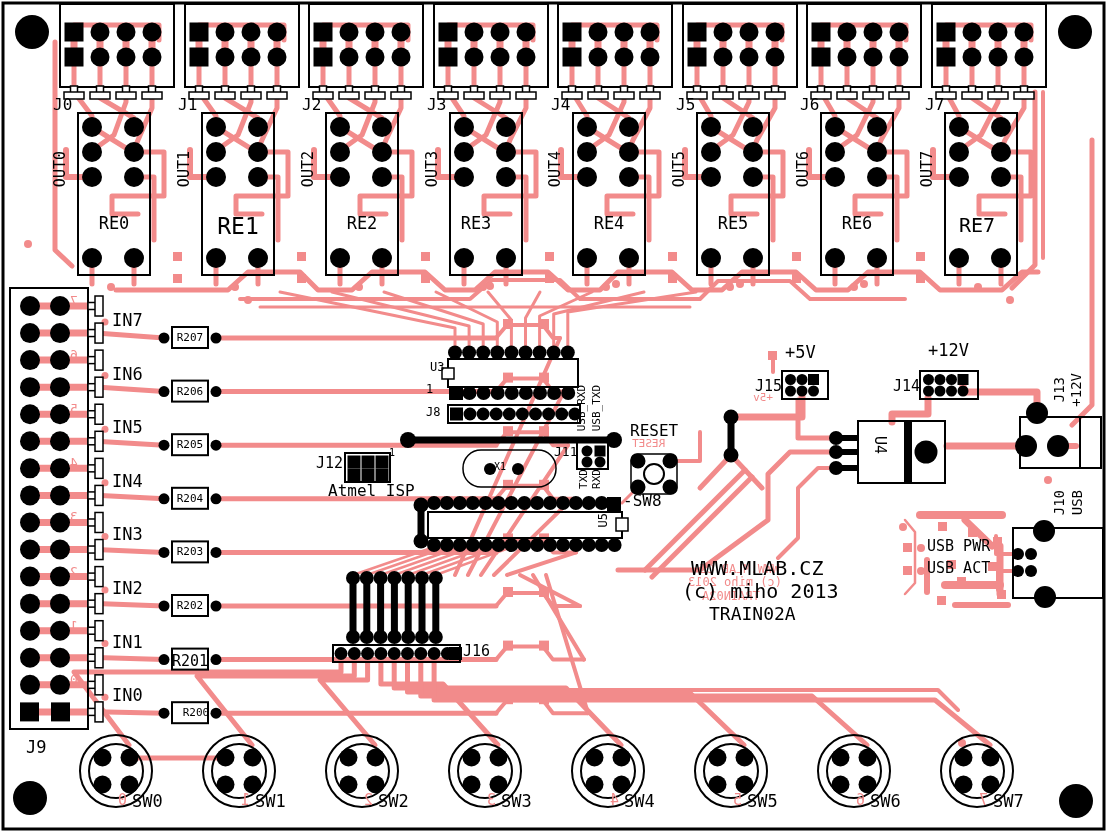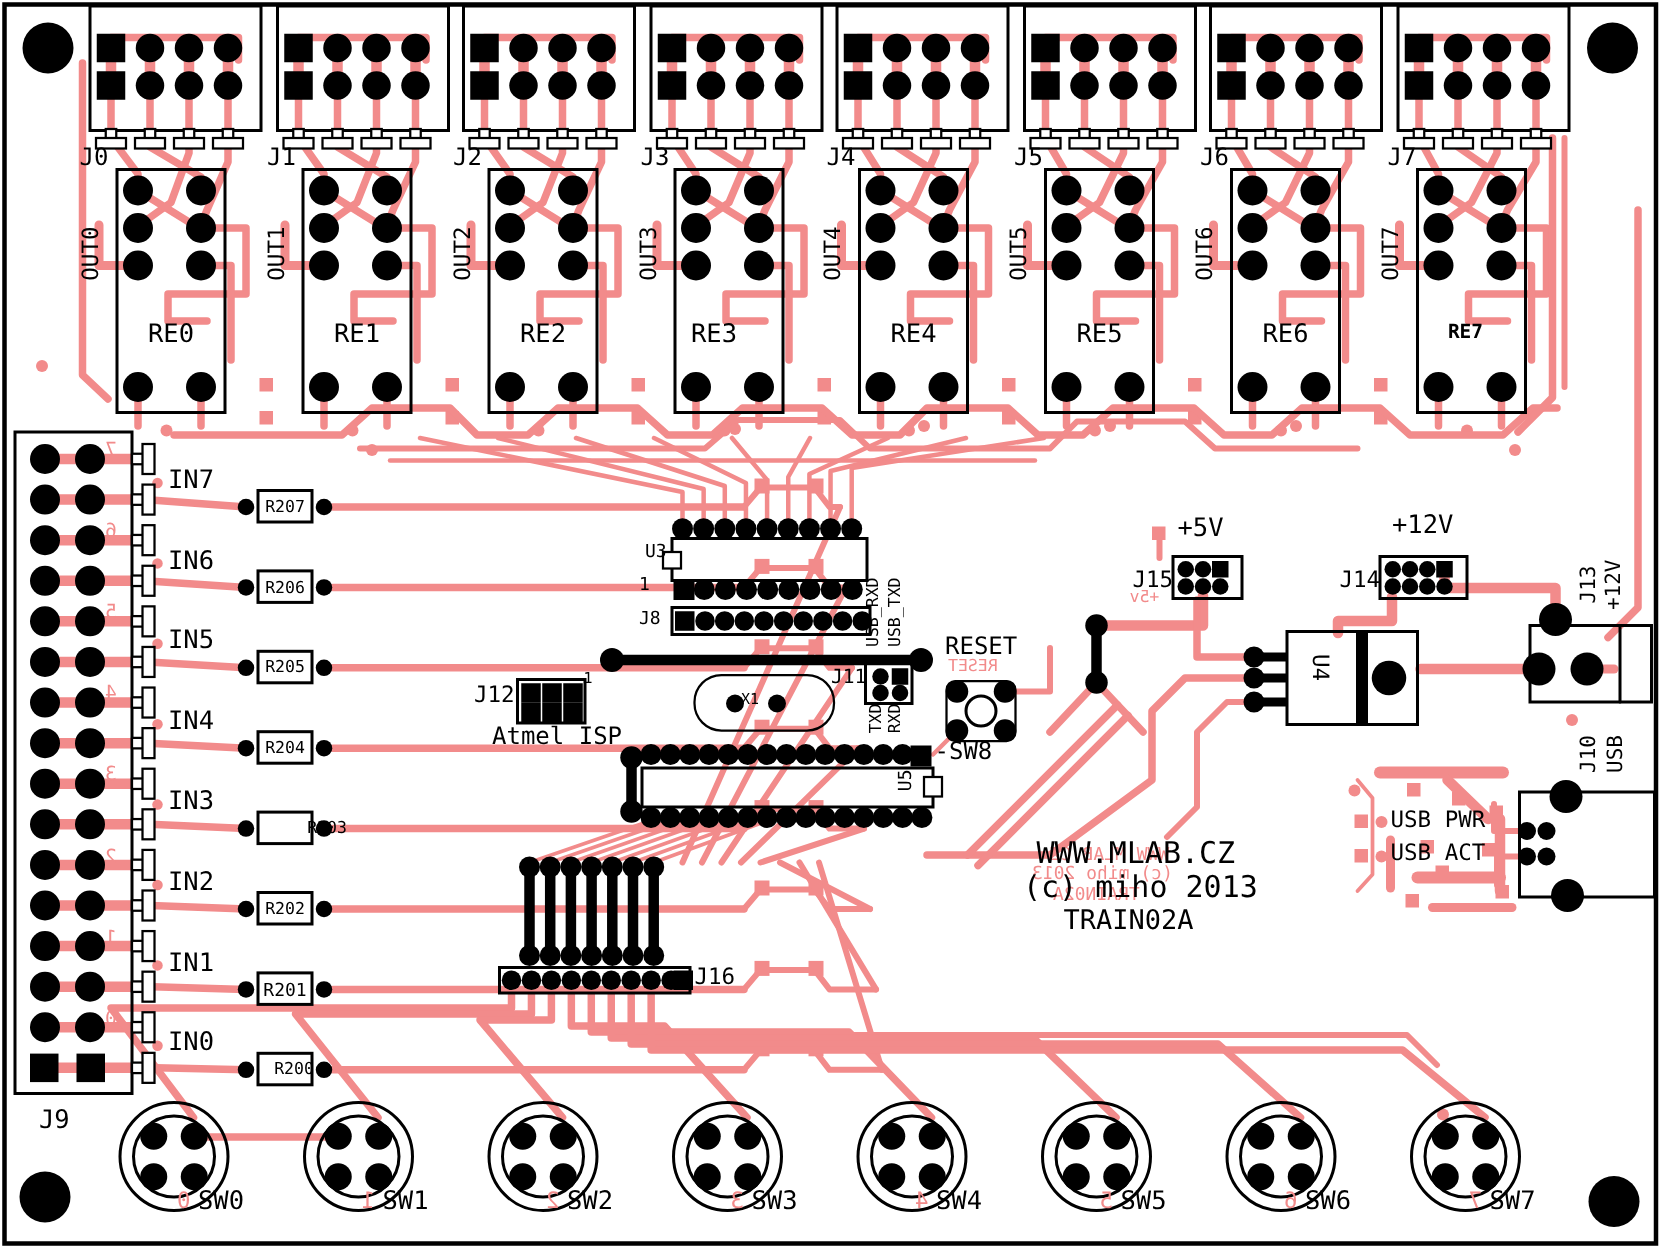--- a/index.html
+++ b/index.html
@@ -868,61 +868,61 @@
   <div class="lbl" style="left:691px;top:558px;font-size:20px">WWW.MLAB.CZ</div>
   <div class="lbl" style="left:682px;top:581px;font-size:20px">(c) miho 2013</div>
   <div class="lbl" style="left:709px;top:605px;font-size:18px">TRAIN02A</div>
 
   <div class="lbl" style="left:26px;top:739px;font-size:17px">J9</div>
 <div class="lbl" style="left: 53px; top: 97px; font-size: 16px;">J0</div>
     <div class="lbl v" style="left: 53px; top: 151px; font-size: 15px;">OUT0</div>
     <div class="lbl ctr" style="left: 78px; top: 215px; font-size: 17px; width: 72px;">RE0</div>
     <div class="lbl" style="left: 178px; top: 97px; font-size: 16px;">J1</div>
     <div class="lbl v" style="left: 177px; top: 151px; font-size: 15px;">OUT1</div>
-    <div class="lbl ctr" style="left: 202px; top: 215px; font-size: 17px; width: 72px;">RE1</div>
+    <div class="lbl ctr" style="left: 202px; top: 215px; font-size: 23px; width: 72px;">RE1</div>
     <div class="lbl" style="left: 302px; top: 97px; font-size: 16px;">J2</div>
     <div class="lbl v" style="left: 301px; top: 151px; font-size: 15px;">OUT2</div>
     <div class="lbl ctr" style="left: 326px; top: 215px; font-size: 17px; width: 72px;">RE2</div>
     <div class="lbl" style="left: 427px; top: 97px; font-size: 16px;">J3</div>
     <div class="lbl v" style="left: 425px; top: 151px; font-size: 15px;">OUT3</div>
     <div class="lbl ctr" style="left: 450px; top: 215px; font-size: 17px; width: 52px;">RE3</div>
     <div class="lbl" style="left: 551px; top: 97px; font-size: 16px;">J4</div>
     <div class="lbl v" style="left: 548px; top: 151px; font-size: 15px;">OUT4</div>
     <div class="lbl ctr" style="left: 573px; top: 215px; font-size: 17px; width: 72px;">RE4</div>
     <div class="lbl" style="left: 676px; top: 97px; font-size: 16px;">J5</div>
     <div class="lbl v" style="left: 672px; top: 151px; font-size: 15px;">OUT5</div>
     <div class="lbl ctr" style="left: 697px; top: 215px; font-size: 17px; width: 72px;">RE5</div>
     <div class="lbl" style="left: 800px; top: 97px; font-size: 16px;">J6</div>
     <div class="lbl v" style="left: 796px; top: 151px; font-size: 15px;">OUT6</div>
     <div class="lbl ctr" style="left: 821px; top: 215px; font-size: 17px; width: 72px;">RE6</div>
     <div class="lbl" style="left: 925px; top: 97px; font-size: 16px;">J7</div>
     <div class="lbl v" style="left: 920px; top: 151px; font-size: 15px;">OUT7</div>
-    <div class="lbl ctr" style="left: 945px; top: 215px; font-size: 13px; width: 64px; font-weight: bold;">RE7</div>
+    <div class="lbl ctr" style="left: 945px; top: 215px; font-size: 20px; width: 64px;">RE7</div>
     <div class="lbl red mir" style="left: 70px; top: 294px; font-size: 13px;">7</div>
     <div class="lbl red mir" style="left: 70px; top: 348.12px; font-size: 13px;">6</div>
     <div class="lbl red mir" style="left: 70px; top: 402.24px; font-size: 13px;">5</div>
     <div class="lbl red mir" style="left: 70px; top: 456.36px; font-size: 13px;">4</div>
     <div class="lbl red mir" style="left: 70px; top: 510.48px; font-size: 13px;">3</div>
     <div class="lbl red mir" style="left: 70px; top: 564.6px; font-size: 13px;">2</div>
     <div class="lbl red mir" style="left: 70px; top: 618.72px; font-size: 13px;">1</div>
     <div class="lbl red mir" style="left: 70px; top: 672.84px; font-size: 13px;">0</div>
     <div class="lbl" style="left: 112px; top: 312px; font-size: 17px;">IN7</div>
     <div class="lbl ctr" style="left: 172px; top: 332px; font-size: 11px; width: 36px;">R207</div>
     <div class="lbl" style="left: 112px; top: 365.6px; font-size: 17px;">IN6</div>
     <div class="lbl ctr" style="left: 172px; top: 385.6px; font-size: 11px; width: 36px;">R206</div>
     <div class="lbl" style="left: 112px; top: 419.2px; font-size: 17px;">IN5</div>
     <div class="lbl ctr" style="left: 172px; top: 439.2px; font-size: 11px; width: 36px;">R205</div>
     <div class="lbl" style="left: 112px; top: 472.8px; font-size: 17px;">IN4</div>
     <div class="lbl ctr" style="left: 172px; top: 492.8px; font-size: 11px; width: 36px;">R204</div>
     <div class="lbl" style="left: 112px; top: 526.4px; font-size: 17px;">IN3</div>
-    <div class="lbl ctr" style="left: 172px; top: 546.4px; font-size: 11px; width: 36px; padding-left: 28px;">R203</div>
+    <div class="lbl ctr" style="left: 172px; top: 546.4px; font-size: 11px; width: 36px;">R203</div>
     <div class="lbl" style="left: 112px; top: 580px; font-size: 17px;">IN2</div>
     <div class="lbl ctr" style="left: 172px; top: 600px; font-size: 11px; width: 36px;">R202</div>
     <div class="lbl" style="left: 112px; top: 633.6px; font-size: 17px;">IN1</div>
-    <div class="lbl ctr" style="left: 172px; top: 653.6px; font-size: 12px; width: 36px;">R201</div>
+    <div class="lbl ctr" style="left: 172px; top: 653.6px; font-size: 15px; width: 36px;">R201</div>
     <div class="lbl" style="left: 112px; top: 687.2px; font-size: 17px;">IN0</div>
     <div class="lbl ctr" style="left: 172px; top: 707.2px; font-size: 11px; width: 48px;">R200</div>
     <div class="lbl red mir" style="left: 118px; top: 793px; font-size: 15px;">0</div>
     <div class="lbl" style="left: 132px; top: 793px; font-size: 17px;">SW0</div>
     <div class="lbl red mir" style="left: 241px; top: 793px; font-size: 15px;">1</div>
     <div class="lbl" style="left: 255px; top: 793px; font-size: 17px;">SW1</div>
     <div class="lbl red mir" style="left: 364px; top: 793px; font-size: 15px;">2</div>
     <div class="lbl" style="left: 378px; top: 793px; font-size: 17px;">SW2</div>
     <div class="lbl red mir" style="left: 487px; top: 793px; font-size: 15px;">3</div>
     <div class="lbl" style="left: 501px; top: 793px; font-size: 17px;">SW3</div>

